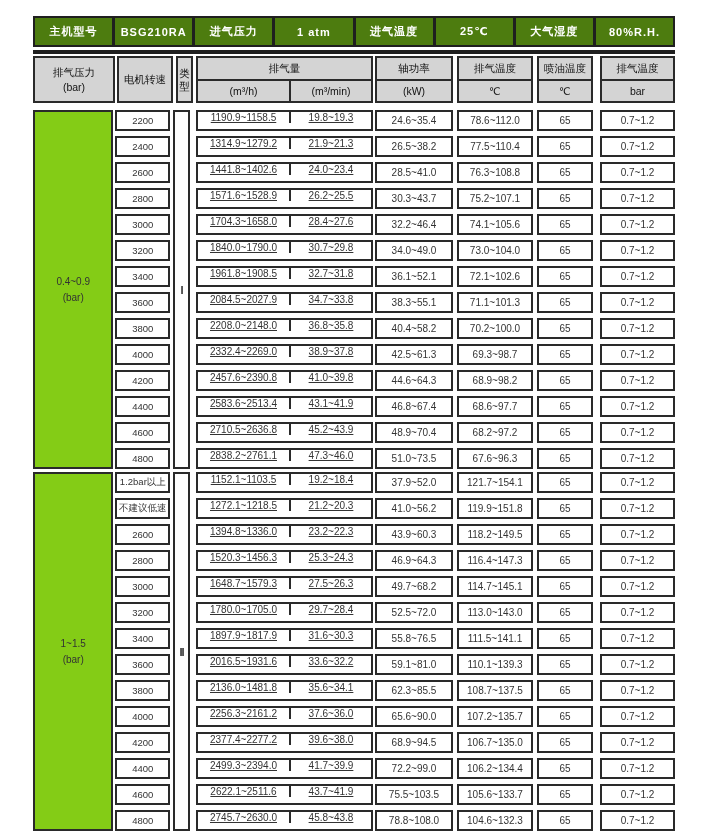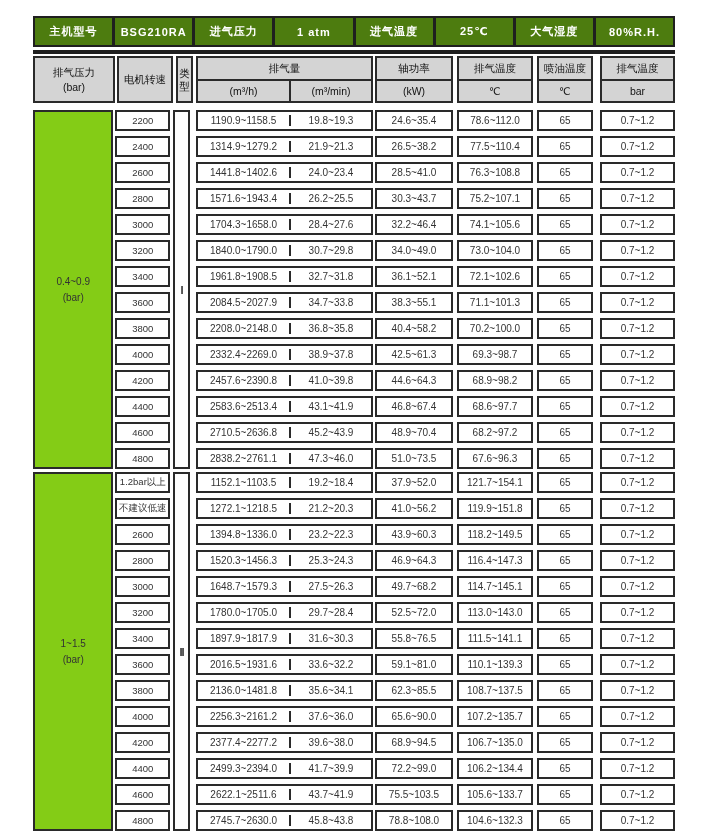--- a/index.html
+++ b/index.html
@@ -68,21 +68,21 @@
     display:flex;align-items:center;justify-content:center;
     font-weight:bold;font-size:11px;letter-spacing:-1px;
   }
   .rows-col{margin-left:3px;flex:1;display:flex;flex-direction:column;}
   .data-row{display:flex;height:21px;margin-bottom:5px;}
   .data-row:last-child{margin-bottom:0;}
   .row-box{
     box-sizing:border-box;border:2px solid #2a2a2a;background:#fff;
     display:flex;align-items:center;justify-content:center;font-size:10px;white-space:nowrap;
   }
-  .row-box.b-flow{padding:0;align-items:center;justify-content:flex-start;}
+  .row-box.b-flow{padding:0;align-items:flex-start;justify-content:flex-start;text-decoration:underline;}
   .row-cell{display:flex;align-items:center;justify-content:center;}
 </style>
 </head>
 <body>
 
 <div class="page">
   <div class="spec-table">
 
     <div class="green-row">
       <div class="g-cell">主机型号</div>
@@ -182,21 +182,21 @@
               <div class="row-cell cell-flowh">1441.8~1402.6</div>
               <div class="row-cell cell-flowmin">24.0~23.4</div>
             </div>
             <div class="row-box b-power">28.5~41.0</div>
             <div class="row-box b-dtemp">76.3~108.8</div>
             <div class="row-box b-oiltemp">65</div>
             <div class="row-box b-oilpress">0.7~1.2</div>
           </div>
           <div class="data-row">
             <div class="row-box b-flow">
-              <div class="row-cell cell-flowh">1571.6~1943.4</div>
+              <div class="row-cell cell-flowh">1571.6~1528.9</div>
               <div class="row-cell cell-flowmin">26.2~25.5</div>
             </div>
             <div class="row-box b-power">30.3~43.7</div>
             <div class="row-box b-dtemp">75.2~107.1</div>
             <div class="row-box b-oiltemp">65</div>
             <div class="row-box b-oilpress">0.7~1.2</div>
           </div>
           <div class="data-row">
             <div class="row-box b-flow">
               <div class="row-cell cell-flowh">1704.3~1658.0</div>

